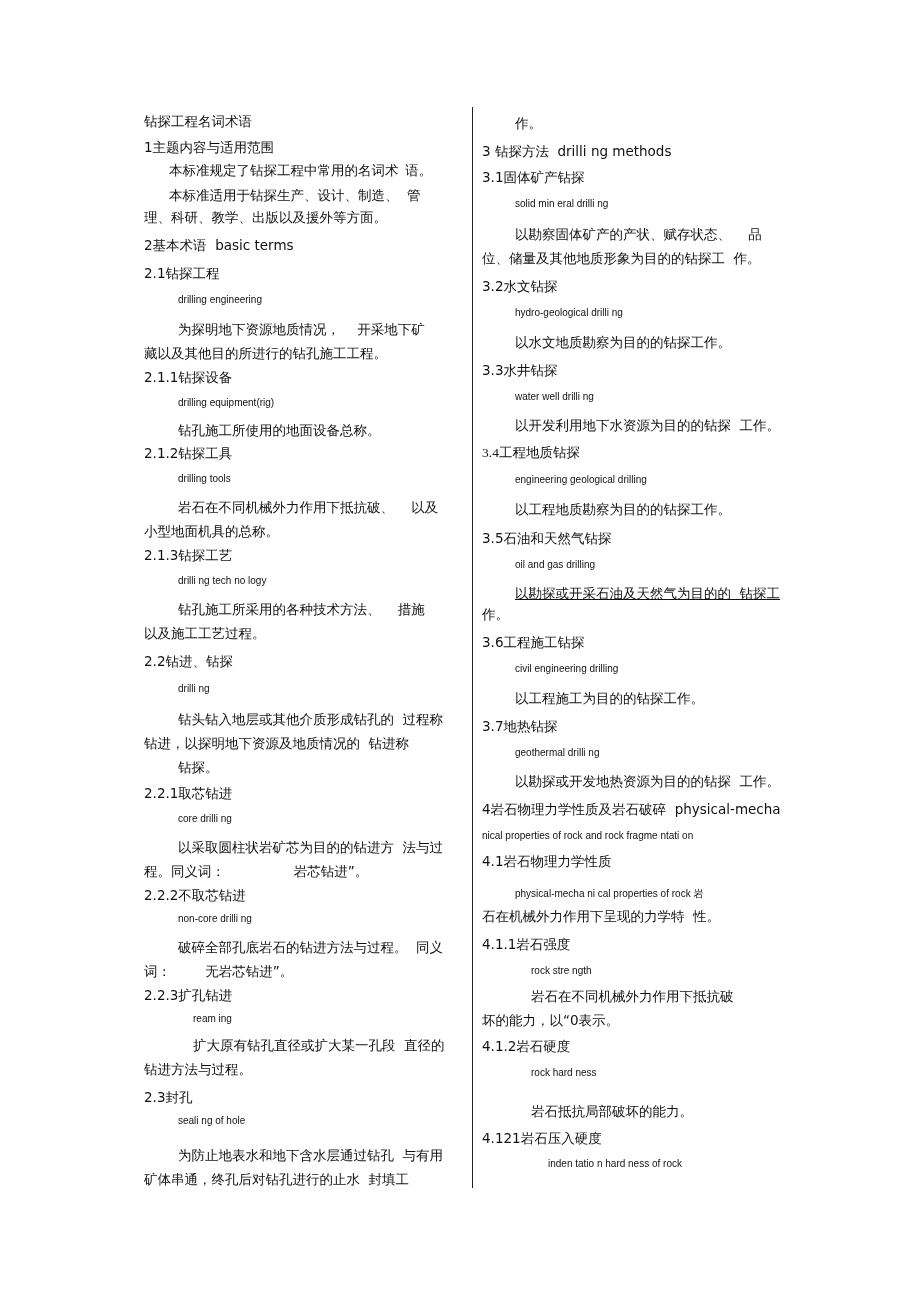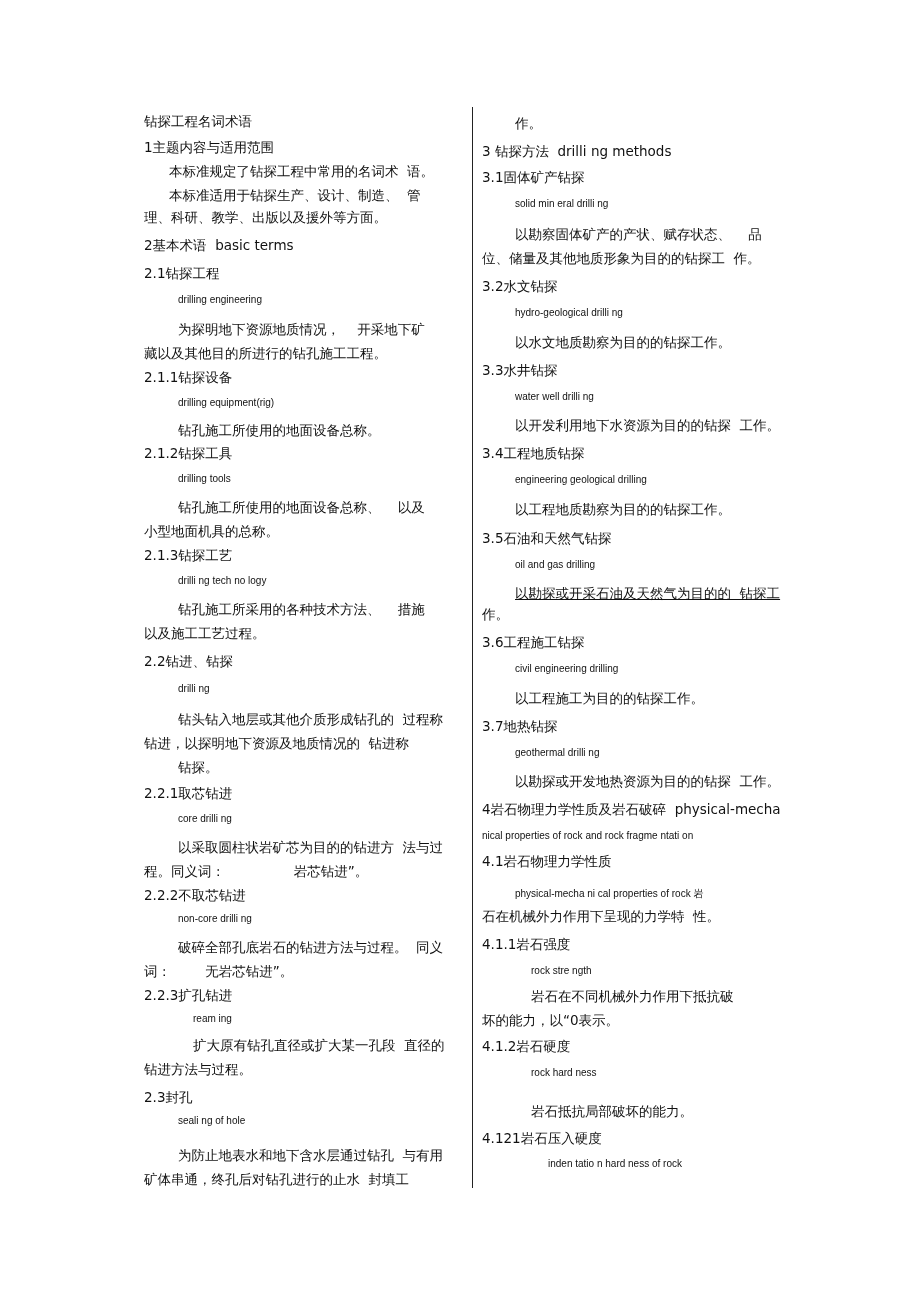--- a/index.html
+++ b/index.html
@@ -11,34 +11,34 @@
   .divider { position: absolute; left: 456px; top: 107px; width: 1px; height: 1081px; background: #222222; }
 </style>
 </head>
 <body>
 
 <div class="page">
   <div class="divider"></div>
   <div id="left-col">
       <div class="ln" style="left: 128px; top: 112px;">钻探工程名词术语</div>
       <div class="ln" style="left: 128px; top: 138px;">1主题内容与适用范围</div>
-      <div class="ln" style="left: 153px; top: 162px;">本标准规定了钻探工程中常用的名词术  语。</div>
+      <div class="ln" style="left: 153px; top: 162px; font-family: Liberation Serif, serif;">本标准规定了钻探工程中常用的名词术  语。</div>
       <div class="ln" style="left: 153px; top: 186px;">本标准适用于钻探生产、设计、制造、  管</div>
       <div class="ln" style="left: 128px; top: 208px;">理、科研、教学、出版以及援外等方面。</div>
       <div class="ln" style="left: 128px; top: 236px;">2基本术语  basic terms</div>
       <div class="ln" style="left: 128px; top: 264px;">2.1钻探工程</div>
       <div class="ln en" style="left: 162px; top: 291px;">drilling engineering</div>
       <div class="ln" style="left: 162px; top: 320px;">为探明地下资源地质情况，    开采地下矿</div>
       <div class="ln" style="left: 128px; top: 344px;">藏以及其他目的所进行的钻孔施工工程。</div>
       <div class="ln" style="left: 128px; top: 368px;">2.1.1钻探设备</div>
       <div class="ln en" style="left: 162px; top: 394px;">drilling equipment(rig)</div>
       <div class="ln" style="left: 162px; top: 421px;">钻孔施工所使用的地面设备总称。</div>
       <div class="ln" style="left: 128px; top: 444px;">2.1.2钻探工具</div>
       <div class="ln en" style="left: 162px; top: 470px;">drilling tools</div>
-      <div class="ln" style="left: 162px; top: 498px;">钻孔施工所使用的地面设备总称、    以及</div>
+      <div class="ln" style="left: 162px; top: 498px;">岩石在不同机械外力作用下抵抗破、    以及</div>
       <div class="ln" style="left: 128px; top: 522px;">小型地面机具的总称。</div>
       <div class="ln" style="left: 128px; top: 546px;">2.1.3钻探工艺</div>
       <div class="ln en" style="left: 162px; top: 572px;">drilli ng tech no logy</div>
       <div class="ln" style="left: 162px; top: 600px;">钻孔施工所采用的各种技术方法、    措施</div>
       <div class="ln" style="left: 128px; top: 624px;">以及施工工艺过程。</div>
       <div class="ln" style="left: 128px; top: 652px;">2.2钻进、钻探</div>
       <div class="ln en" style="left: 162px; top: 680px;">drilli ng</div>
       <div class="ln" style="left: 162px; top: 710px;">钻头钻入地层或其他介质形成钻孔的  过程称</div>
       <div class="ln" style="left: 128px; top: 734px; text-align: right;">钻进，以探明地下资源及地质情况的  钻进称</div>
       <div class="ln" style="left: 162px; top: 758px;">钻探。</div>
@@ -65,21 +65,21 @@
       <div class="ln" style="left: 466px; top: 168px;">3.1固体矿产钻探</div>
       <div class="ln en" style="left: 499px; top: 195px;">solid min eral drilli ng</div>
       <div class="ln" style="left: 499px; top: 225px;">以勘察固体矿产的产状、赋存状态、    品</div>
       <div class="ln" style="left: 466px; top: 249px;">位、储量及其他地质形象为目的的钻探工  作。</div>
       <div class="ln" style="left: 466px; top: 277px;">3.2水文钻探</div>
       <div class="ln en" style="left: 499px; top: 304px;">hydro-geological drilli ng</div>
       <div class="ln" style="left: 499px; top: 333px;">以水文地质勘察为目的的钻探工作。</div>
       <div class="ln" style="left: 466px; top: 361px;">3.3水井钻探</div>
       <div class="ln en" style="left: 499px; top: 388px;">water well drilli ng</div>
       <div class="ln" style="left: 499px; top: 416px;">以开发利用地下水资源为目的的钻探  工作。</div>
-      <div class="ln" style="left: 466px; top: 444px;">3.4工程地质钻探</div>
+      <div class="ln" style="left: 466px; top: 444px; font-family: Liberation Serif, serif;">3.4工程地质钻探</div>
       <div class="ln en" style="left: 499px; top: 471px;">engineering geological drilling</div>
       <div class="ln" style="left: 499px; top: 500px;">以工程地质勘察为目的的钻探工作。</div>
       <div class="ln" style="left: 466px; top: 529px;">3.5石油和天然气钻探</div>
       <div class="ln en" style="left: 499px; top: 556px;">oil and gas drilling</div>
       <div class="ln" style="left: 499px; top: 584px; text-decoration: underline;">以勘探或开采石油及天然气为目的的  钻探工</div>
       <div class="ln" style="left: 466px; top: 605px;">作。</div>
       <div class="ln" style="left: 466px; top: 633px;">3.6工程施工钻探</div>
       <div class="ln en" style="left: 499px; top: 660px;">civil engineering drilling</div>
       <div class="ln" style="left: 499px; top: 689px;">以工程施工为目的的钻探工作。</div>
       <div class="ln" style="left: 466px; top: 717px;">3.7地热钻探</div>

